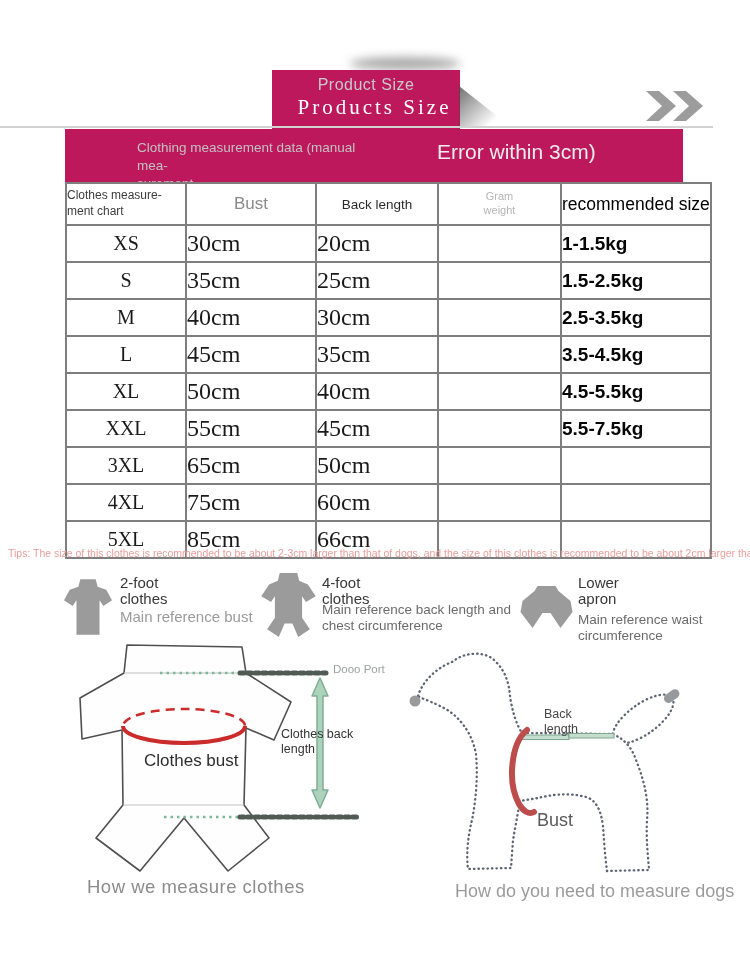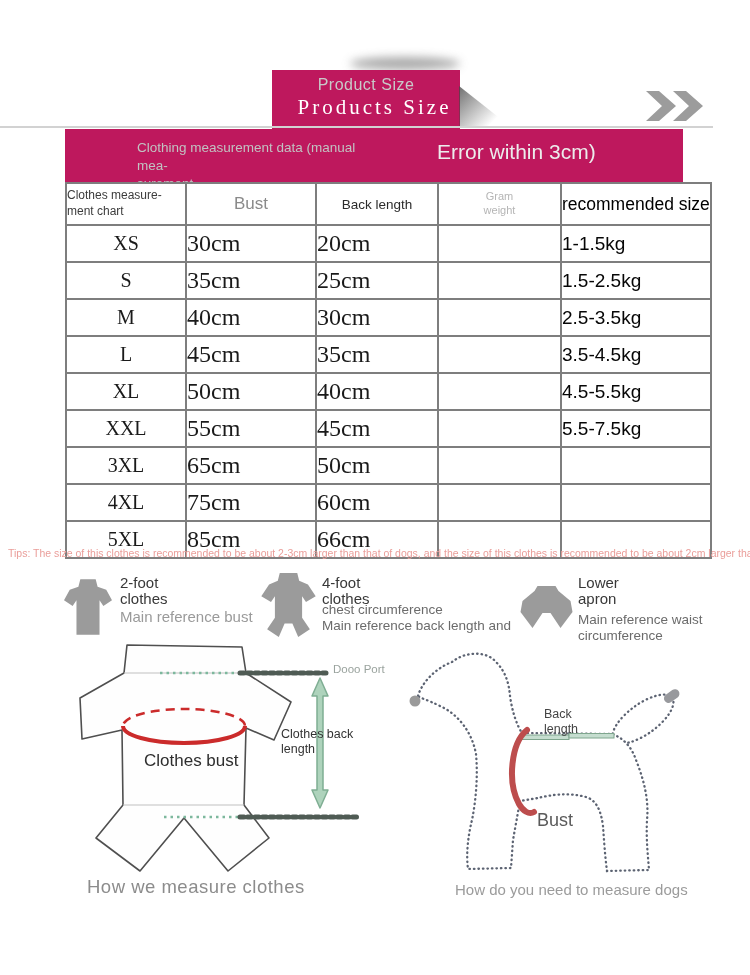--- a/index.html
+++ b/index.html
@@ -33,39 +33,39 @@
                    overflow:visible;background:#fff;}
   table.size-table th{height:40px;font-weight:normal;vertical-align:middle;}
   table.size-table td{height:35px;vertical-align:middle;}
   .th-chart{font-size:12px;color:#3c3c3c;text-align:left;padding-left:6px;line-height:1.3;}
   .th-bust{font-size:17px;color:#8a8a8a;text-align:center;}
   .th-back{font-size:13.5px;color:#2b2b2b;text-align:center;}
   .th-gram{font-size:11px;color:#b5b5b5;text-align:center;line-height:1.25;}
   .th-rec{font-size:17.5px;font-weight:bold;color:#000;text-align:center;white-space:nowrap;}
   .td-size{font-family:"Liberation Serif",serif;font-size:20px;color:#1a1a1a;text-align:center;}
   .td-cm{font-family:"Liberation Serif",serif;font-size:24px;color:#1a1a1a;text-align:left;}
-  .td-rec{font-size:19px;font-weight:normal;color:#060606;text-align:left;padding-left:8px;}
+  .td-rec{font-size:19px;font-weight:bold;color:#060606;text-align:left;padding-left:8px;}
 
   
   .tips{left:8px;top:547px;width:745px;font-size:10.8px;color:#ea9d99;white-space:nowrap;
         transform:scaleX(.97);transform-origin:left top;}
 
   
   .legend-title{font-size:15px;color:#383838;line-height:1.06;}
   .legend-desc1{font-size:15px;color:#9a9a9a;}
   .legend-desc2{font-size:13.5px;color:#6b6b6b;line-height:1.18;}
 
   
   .lbl-dooo{left:333px;top:663px;font-size:11.5px;color:#9aa39e;}
   .lbl-cbl{left:281px;top:727px;font-size:12.5px;color:#333;line-height:1.2;}
   .lbl-cbust{left:144px;top:751px;font-size:17px;color:#2e2e2e;}
   .cap-clothes{left:87px;top:876px;font-size:18.5px;color:#8c8c8c;letter-spacing:.5px;}
   .lbl-dback{left:544px;top:707px;font-size:12.5px;color:#444;line-height:1.2;}
   .lbl-dbust{left:537px;top:810px;font-size:18px;color:#5a5a5a;}
-  .cap-dog{left:455px;top:881px;font-size:15px;color:#9b9b9b;}
+  .cap-dog{left:455px;top:881px;font-size:18px;color:#9b9b9b;}
 </style>
 </head>
 <body>
 
 <div id="page">
 
   <div class="abs tab-smudge"></div>
   <div class="abs tab-box">
     <div class="tab-top">Product Size</div>
     <div class="tab-main">Products Size</div>
@@ -191,22 +191,22 @@
   <div class="abs" style="left:260px;top:571px;">
     <svg width="57" height="68" viewBox="0 0 56 70">
       <path d="M19,2 L37,2 L39,10 L48,14 L56,26 L46,32 L42,26 L42,48 L50,60 L38,68 L32,54 L24,54 L18,68 L6,60 L14,48 L14,26 L10,32 L0,26 L8,14 L17,10 Z" fill="#9b9b9b"></path>
     </svg>
   </div>
   <div class="abs legend-title" style="left:322px;top:575px;">
     <div>4-foot</div>
       <div>clothes</div>
   </div>
   <div class="abs legend-desc2" style="left:322px;top:602px;">
-    <div>chest circumference</div>
-      <div>Main reference back length and</div>
+    <div>Main reference back length and</div>
+      <div>chest circumference</div>
   </div>
 
   <div class="abs" style="left:520px;top:586px;">
     <svg width="53" height="42" viewBox="0 0 52 42">
       <path d="M17,0 L35,0 L38,5 L50,15 L52,26 L40,42 L30,27 L22,27 L12,42 L0,26 L2,15 L14,5 Z" fill="#9b9b9b"></path>
     </svg>
   </div>
   <div class="abs legend-title" style="left:578px;top:575px;">
     <div>Lower</div>
       <div>apron</div>

